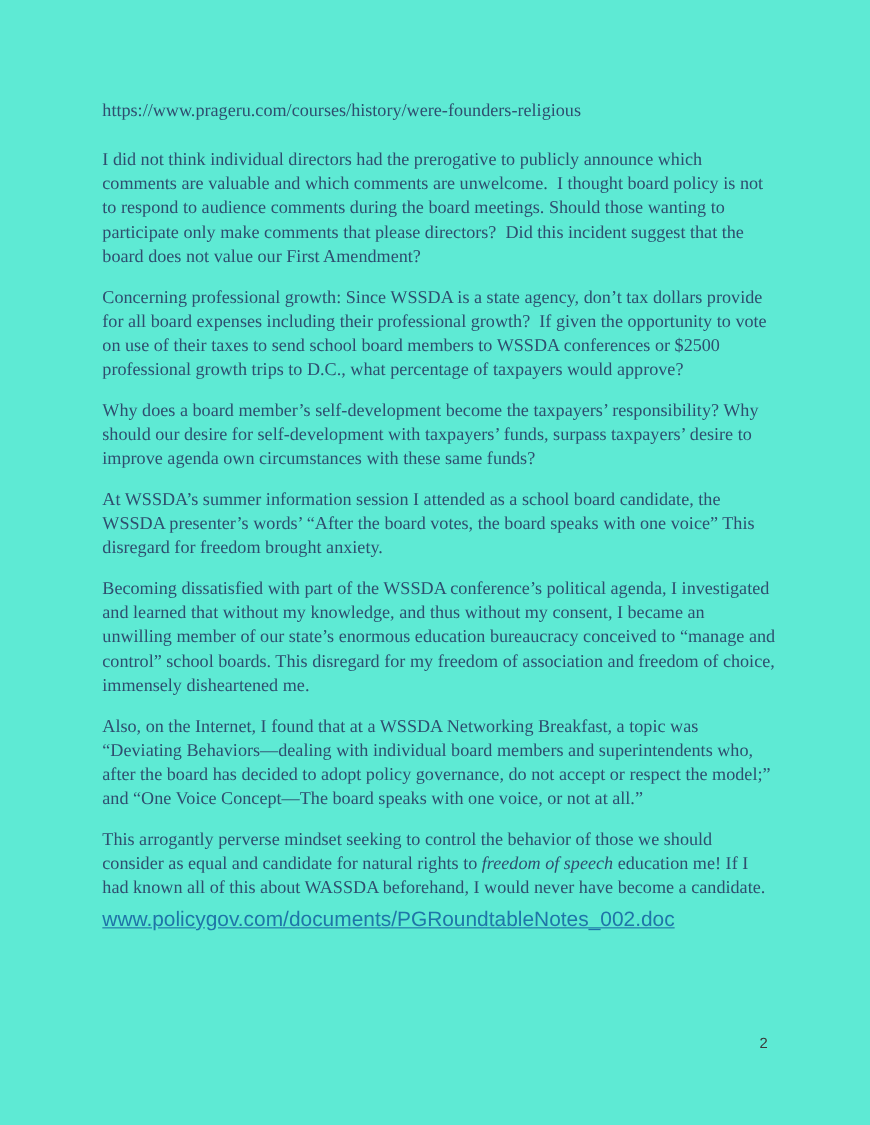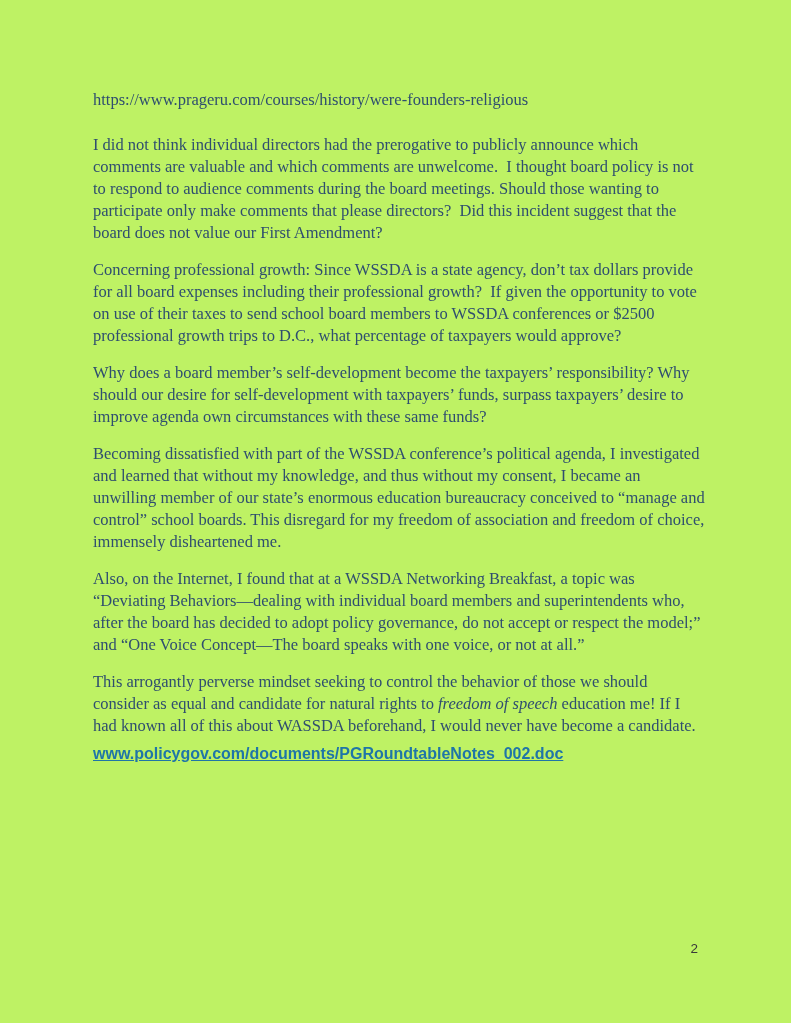--- a/index.html
+++ b/index.html
@@ -1,21 +1,21 @@
 <!DOCTYPE html>
 <html><head>
 <meta charset="utf-8">
 <style>
   * { box-sizing: border-box; }
   html, body { margin: 0; padding: 0; background: #ffffff; }
   .page {
     position: relative;
     width: 791px;
     height: 1023px;
-    background: #bef264;
+    background: #5eead4;
     overflow: hidden;
     font-family: "Liberation Serif", serif;
   }
   .content {
     position: absolute;
     left: 93px;
     top: 89px;
     width: 612px;
   }
   .para {
@@ -25,22 +25,22 @@
     color: #2F4E6F;
     white-space: pre-wrap;
   }
   .url-line { margin-bottom: 23px; }
   .para-last { margin-bottom: 8px; }
   .bold { font-weight: normal; }
   .italic { font-style: italic; margin-top: 48px; }
   .ref-link {
     display: inline-block;
     font-family: "Liberation Sans", sans-serif;
-    font-size: 16px;
-    font-weight: 700;
+    font-size: 19px;
+    font-weight: 400;
     color: #1F75A8;
     text-decoration: underline;
     cursor: pointer;
   }
   .page-number {
     position: absolute;
     top: 941px;
     right: 93px;
     font-family: "Liberation Sans", sans-serif;
     font-size: 13.5px;
@@ -49,19 +49,20 @@
 </style>
 </head>
 <body>
 
 <div class="page">
   <div class="content">
     <p class="para url-line">https://www.prageru.com/courses/history/were-founders-religious</p>
     <p class="para">I did not think individual directors had the prerogative to publicly announce which comments are valuable and which comments are unwelcome.  I thought board policy is not to respond to audience comments during the board meetings. Should those wanting to participate only make comments that please directors?  Did this incident suggest that the board does not value our First Amendment?</p>
     <p class="para">Concerning professional growth: Since WSSDA is a state agency, don’t tax dollars provide for all board expenses including their professional growth?  If given the opportunity to vote on use of their taxes to send school board members to WSSDA conferences or $2500 professional growth trips to D.C., what percentage of taxpayers would approve?</p>
     <p class="para">Why does a board member’s self-development become the taxpayers’ responsibility? Why should our desire for self-development with taxpayers’ funds, surpass taxpayers’ desire to improve agenda own circumstances with these same funds?</p>
+    <p class="para">At WSSDA’s summer information session I attended as a school board candidate, the WSSDA presenter’s words’ “After the board votes, the board speaks with one voice” This disregard for freedom brought anxiety.</p>
     <p class="para">Becoming dissatisfied with part of the WSSDA conference’s political agenda, I investigated and learned that without my knowledge, and thus without my consent, I became an unwilling member of our state’s enormous education bureaucracy conceived to “manage and control” school boards. This disregard for my freedom of association and freedom of choice, immensely disheartened me.</p>
     <p class="para"><span>Also, on the Internet, I found that at a WSSDA Networking Breakfast, a topic was “Deviating Behaviors—dealing with individual board members and superintendents who, after the board has decided to adopt policy governance, do not accept or respect the model;” and “One Voice Concept—</span><span class="bold">The board speaks with one voice, or not at all</span><span>.”</span></p>
     <p class="para para-last"><span>This arrogantly perverse mindset seeking to control the behavior of those we should consider as equal and candidate for natural rights to </span><span class="italic">freedom of speech</span><span> education me! If I had known all of this about WASSDA beforehand, I would never have become a candidate.</span></p>
     <a class="ref-link">www.policygov.com/documents/PGRoundtableNotes_002.doc</a>
   </div>
   <div class="page-number">2</div>
 </div>
 
 </body></html>

